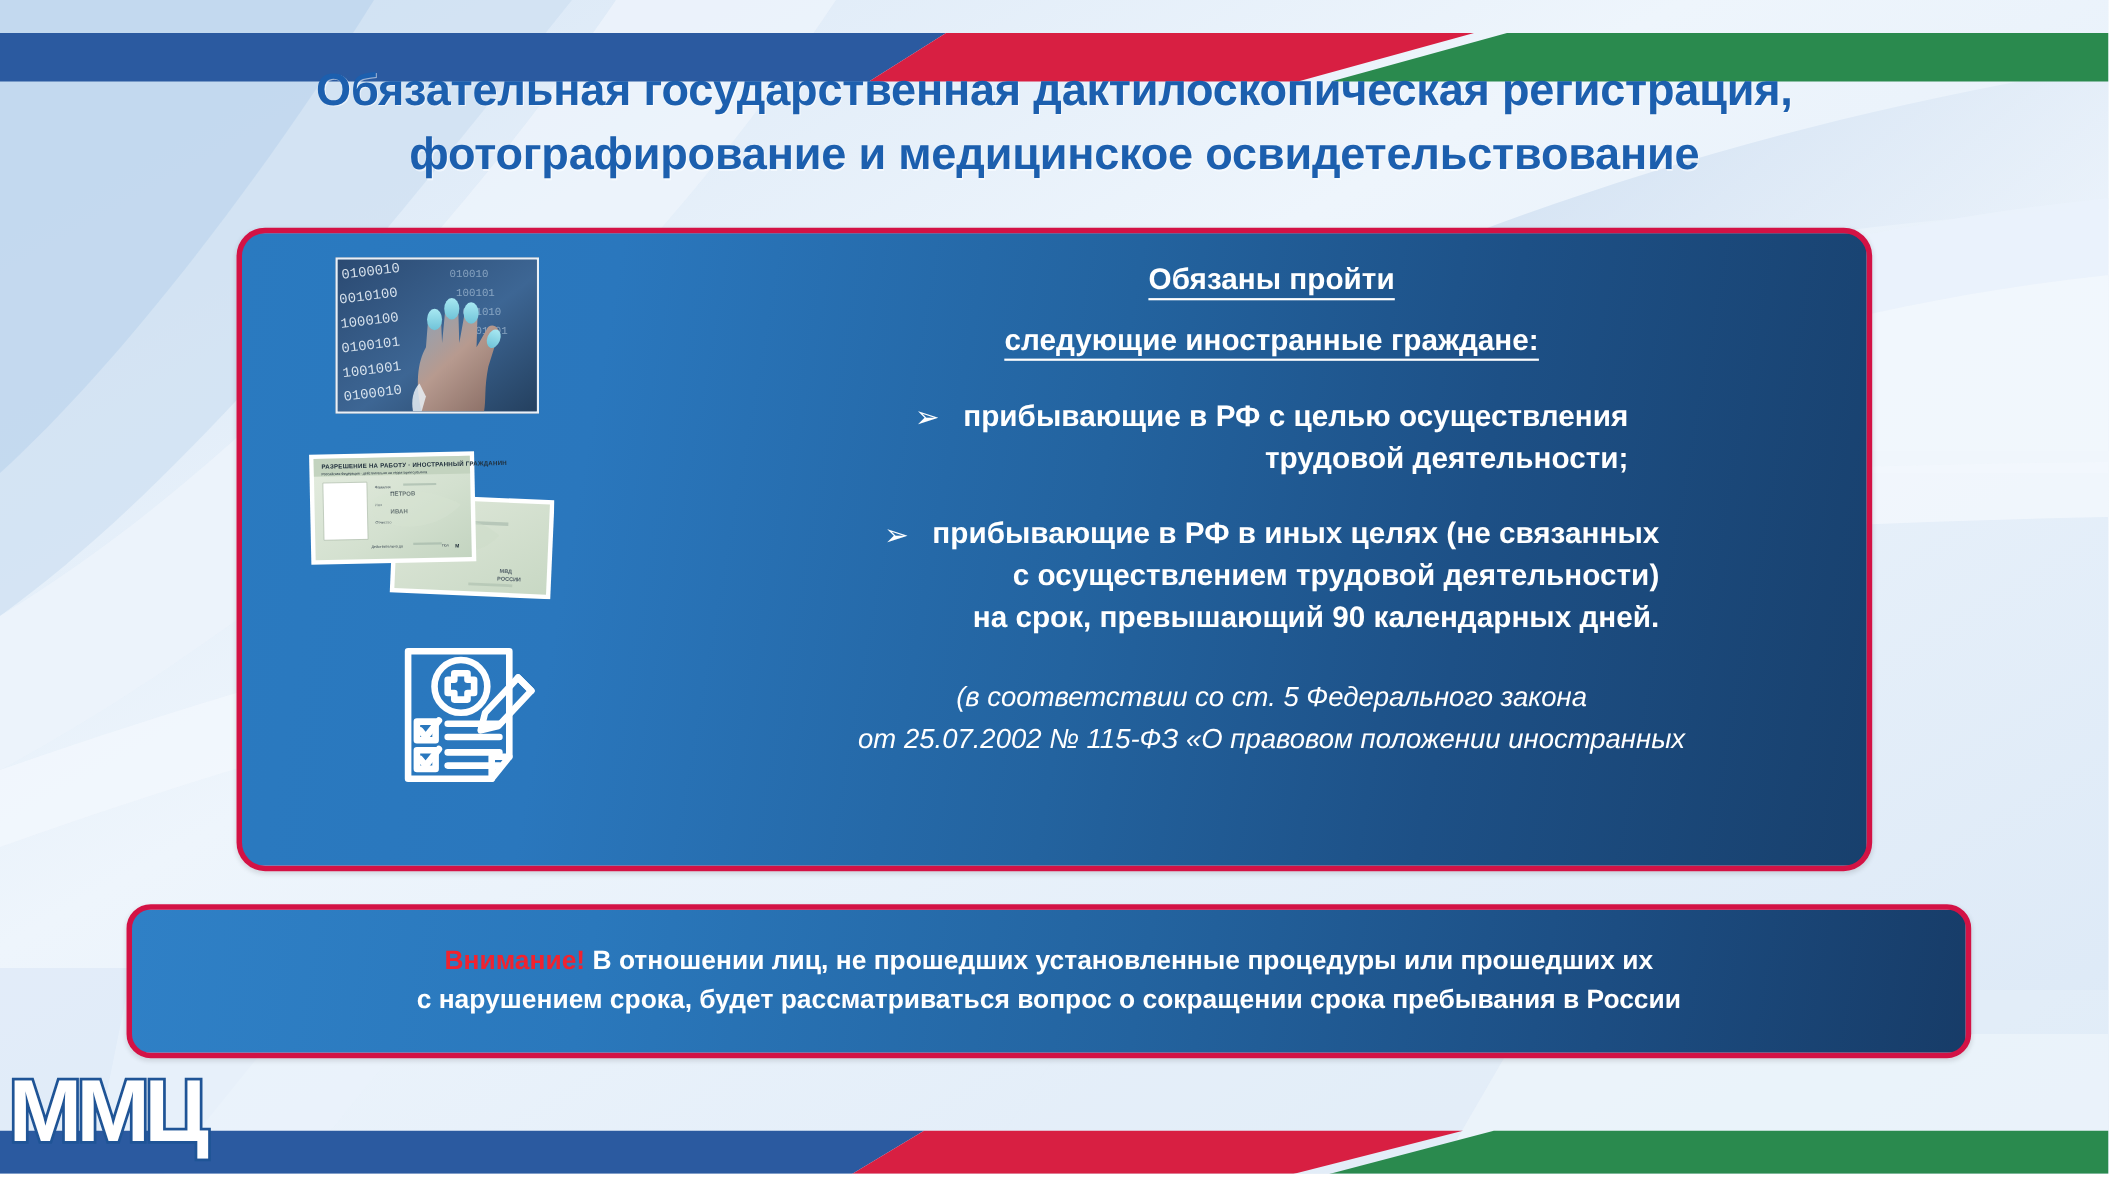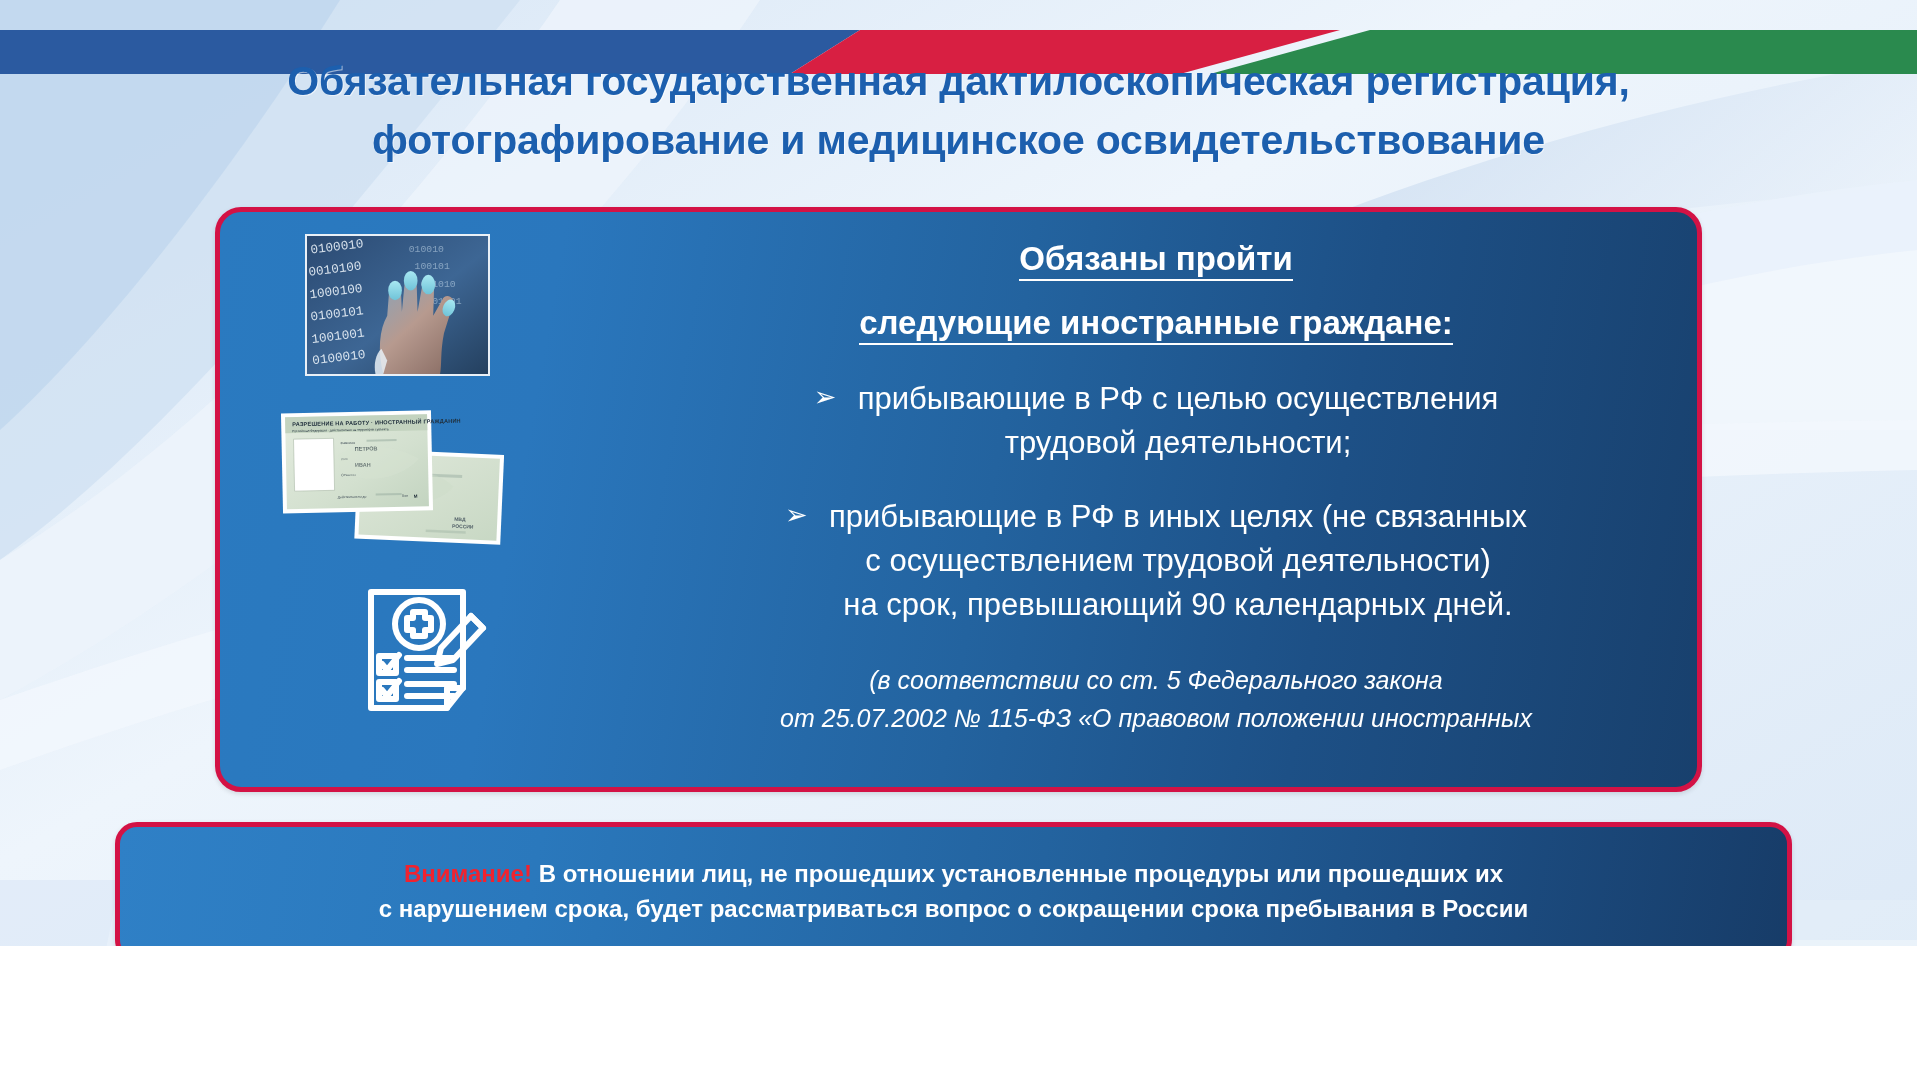--- a/index.html
+++ b/index.html
@@ -6,21 +6,21 @@
     margin: 0;
     padding: 0;
     background: #ffffff;
   }
   body {
     font-family: "Liberation Sans", sans-serif;
   }
   #slide {
     position: relative;
     width: 1917px;
-    height: 946px;
+    height: 1067px;
     overflow: hidden;
     background: linear-gradient(160deg, #dbe7f4 0%, #eef4fb 28%, #f4f8fc 55%, #e6eff9 80%, #dae6f4 100%);
   }
   #bg-svg {
     position: absolute;
     left: 0; top: 0;
     width: 1917px;
     height: 1078px;
   }
 
@@ -103,21 +103,21 @@
   #content-col {
     position: absolute;
     left: 395px;
     top: 0;
     width: 1082px;
     height: 575px;
     color: #ffffff;
   }
   .heading-line {
     text-align: center;
-    font-size: 33px;
+    font-size: 27px;
     font-weight: bold;
     line-height: 1.5;
   }
   .heading-line span {
     border-bottom: 2px solid #ffffff;
     padding-bottom: 2px;
   }
   #heading-1 { margin-top: 22px; }
   #heading-2 { margin-top: 14px; }
 
@@ -130,24 +130,24 @@
   .bullet-marker {
     font-size: 27px;
     line-height: 1.42;
     color: #ffffff;
     width: 44px;
     flex: 0 0 44px;
     text-align: left;
     padding-top: 1px;
   }
   .bullet-text {
-    font-size: 31px;
-    font-weight: normal;
+    font-size: 27px;
+    font-weight: bold;
     line-height: 1.42;
-    text-align: center;
+    text-align: right;
     max-width: 830px;
   }
   .bullet-text .b-line { display: block; }
 
   #legal-note {
     margin-top: 34px;
     text-align: center;
     font-style: italic;
     font-size: 25px;
     line-height: 1.52;

